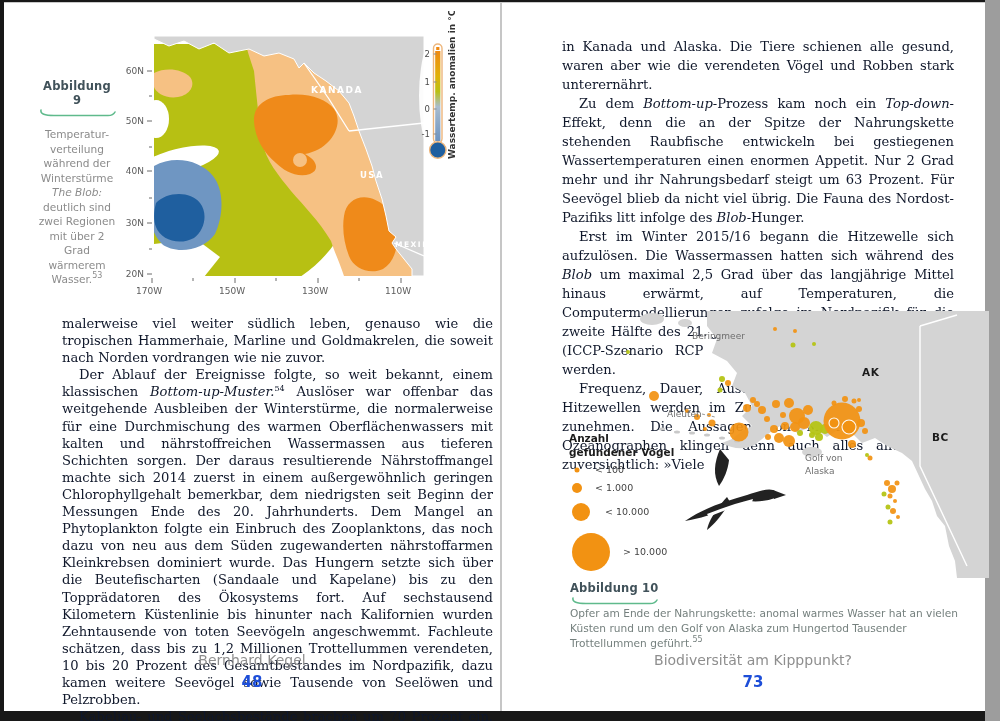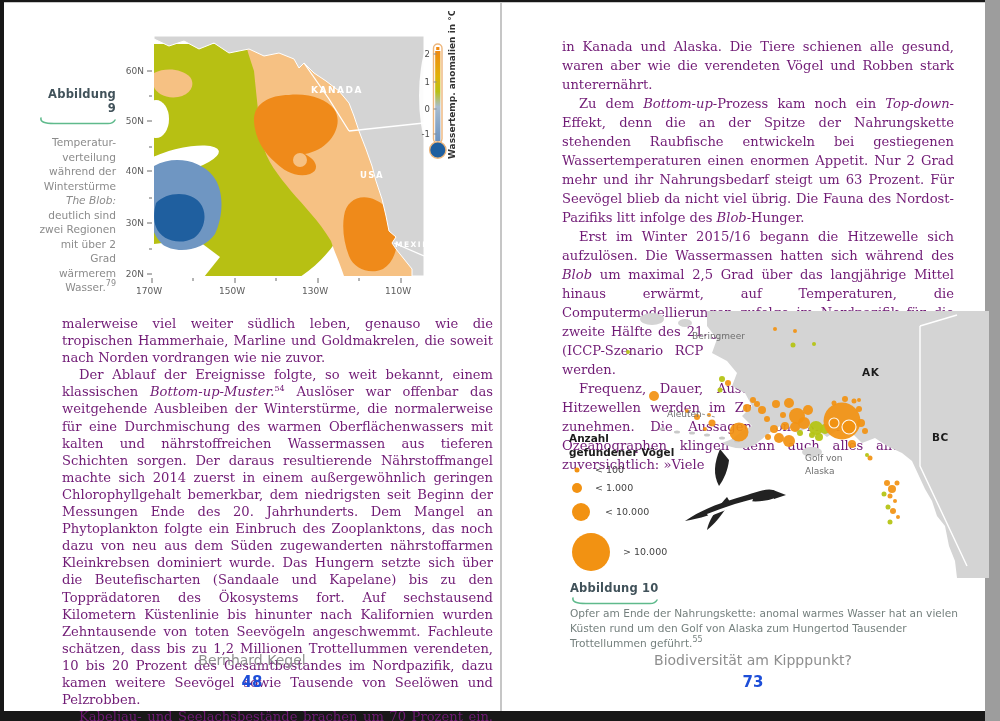--- a/index.html
+++ b/index.html
@@ -5,31 +5,31 @@
   html,body{margin:0;padding:0;width:1000px;height:721px;background:#181818;overflow:hidden;
     font-family:"DejaVu Sans","Liberation Sans",sans-serif;}
   .edge-right{position:absolute;left:985px;top:0;width:15px;height:721px;background:#9d9d9d;}
   .spread{position:absolute;left:4px;top:2px;width:981px;height:708px;background:#ffffff;border-top:1px solid #c9c9c9;}
   .gutter{position:absolute;left:496px;top:0;width:2px;height:708px;background:#c6c6c6;}
   .page{position:absolute;top:0;height:708px;}
   .page.left{left:0;width:496px;}
   .page.right{left:498px;width:483px;}
 
   
-  .bodytext{position:absolute;color:#701a75;font-family:"DejaVu Serif","Liberation Serif",serif;
+  .bodytext{position:absolute;color:#0f172a;font-family:"DejaVu Serif","Liberation Serif",serif;
     font-size:13.1px;text-align:justify;}
   .page.left .bodytext{left:58px;top:312px;width:431px;line-height:17.1px;}
   .page.right .bodytext{left:60px;top:34px;width:392px;line-height:19px;}
   .bodytext p{margin:0;}
   .bodytext p.indent{text-indent:17px;}
   .bodytext i{font-style:italic;margin-top:12px;}
   sup.fn{font-size:8px;vertical-align:super;line-height:0;}
 
   
-  .fig9-caption{position:absolute;left:34px;top:84px;width:78px;text-align:right;}
+  .fig9-caption{position:absolute;left:34px;top:76px;width:78px;text-align:center;}
   .figlabel{color:#41525a;font-weight:bold;font-size:11.5px;letter-spacing:.2px;}
   .swoosh{display:block;margin-top:1px;}
   .fig9-caption .captext{margin-top:10px;color:#8b8b8b;font-size:10.6px;line-height:14.5px;}
 
   
   .fig9-map{position:absolute;left:100px;top:8px;}
   .fig10-map{position:absolute;left:55px;top:308px;}
   .axis-label{font-size:9px;fill:#5c5c5c;}
   .map-country{fill:#ffffff;font-weight:bold;letter-spacing:1.5px;}
   .therm-num{font-size:8.5px;fill:#4a4a4a;}
@@ -61,21 +61,21 @@
   <div class="gutter"></div>
 
   <div class="page left">
 
     <aside class="fig9-caption">
       <div class="figlabel">Abbildung 9</div>
       <svg class="swoosh" width="78" height="9" viewBox="0 0 78 9">
         <path d="M3,2 C2,6 7,7.5 16,7.5 L70,7.5 C74,7.5 76,6 77,4" fill="none" stroke="#5fba8c" stroke-width="1.5" stroke-linecap="round"></path>
       </svg>
       <div class="captext">
-        <span>Temperatur-verteilung während der Winterstürme </span><i>The Blob:</i><span> deutlich sind zwei Regionen mit über 2 Grad wärmerem Wasser.</span><sup class="fn">79</sup>
+        <span>Temperatur-verteilung während der Winterstürme </span><i>The Blob:</i><span> deutlich sind zwei Regionen mit über 2 Grad wärmerem Wasser.</span><sup class="fn">53</sup>
       </div>
     </aside>
 
     <svg class="fig9-map" width="360" height="290" viewBox="0 0 360 290">
       <defs>
         <clipPath id="plot9">
             <rect x="50" y="25" width="270" height="240"></rect>
           </clipPath>
         <linearGradient id="thermGrad" x1="0" y1="0" x2="0" y2="1">
           <stop offset="0%" stop-color="#ef8912"></stop>

